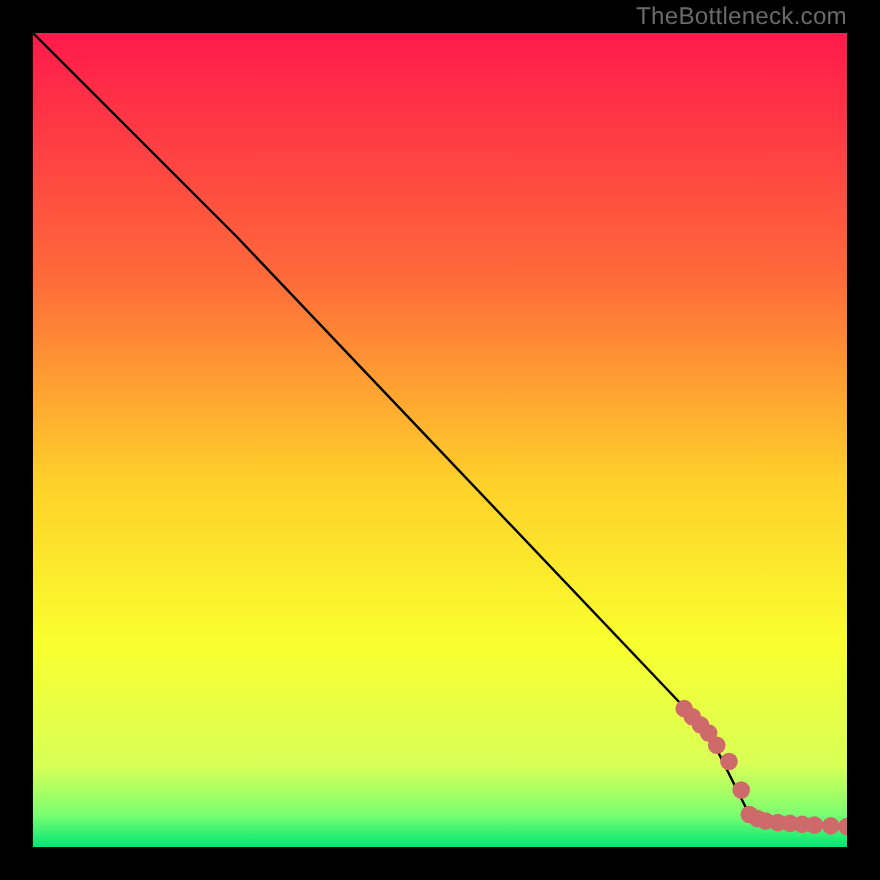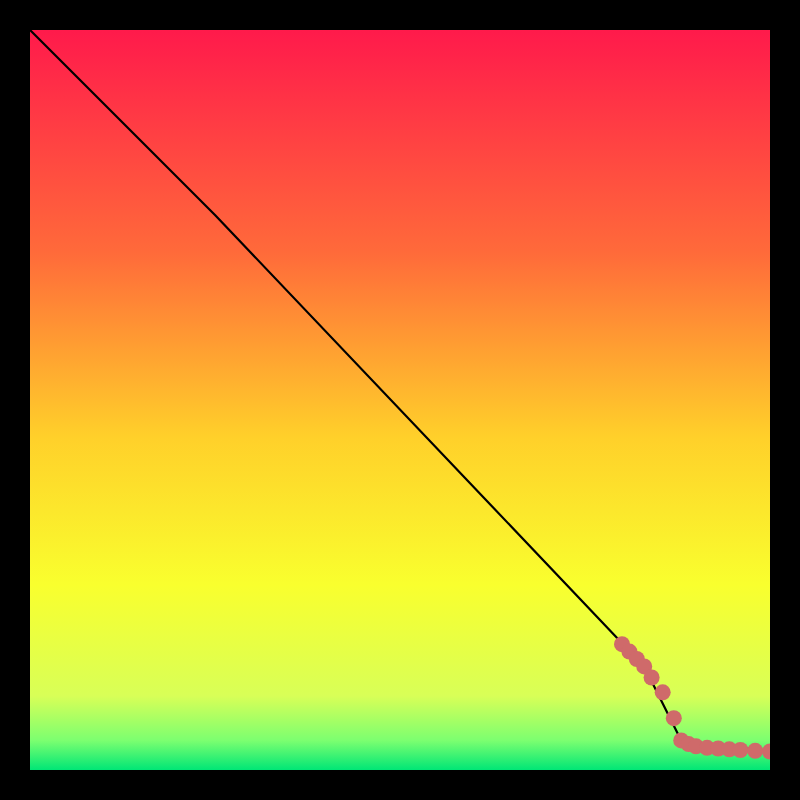--- a/index.html
+++ b/index.html
@@ -29,20 +29,21 @@
   svg {
     position: absolute;
     left: 30px;
     top: 30px;
   }
 </style>
 </head>
 <body>
 
 <div class="frame">
+  <div class="attribution">TheBottleneck.com</div>
 
   <svg width="740" height="740" viewBox="0 0 740 740">
     <defs>
       <linearGradient id="bg-grad" x1="0" y1="0" x2="0" y2="1">
           <stop offset="0%" stop-color="#ff1a4b"></stop>
           <stop offset="30%" stop-color="#ff6a3a"></stop>
           <stop offset="55%" stop-color="#ffd02a"></stop>
           <stop offset="75%" stop-color="#f9ff2e"></stop>
           <stop offset="90%" stop-color="#d8ff57"></stop>
           <stop offset="96%" stop-color="#7cff70"></stop>

